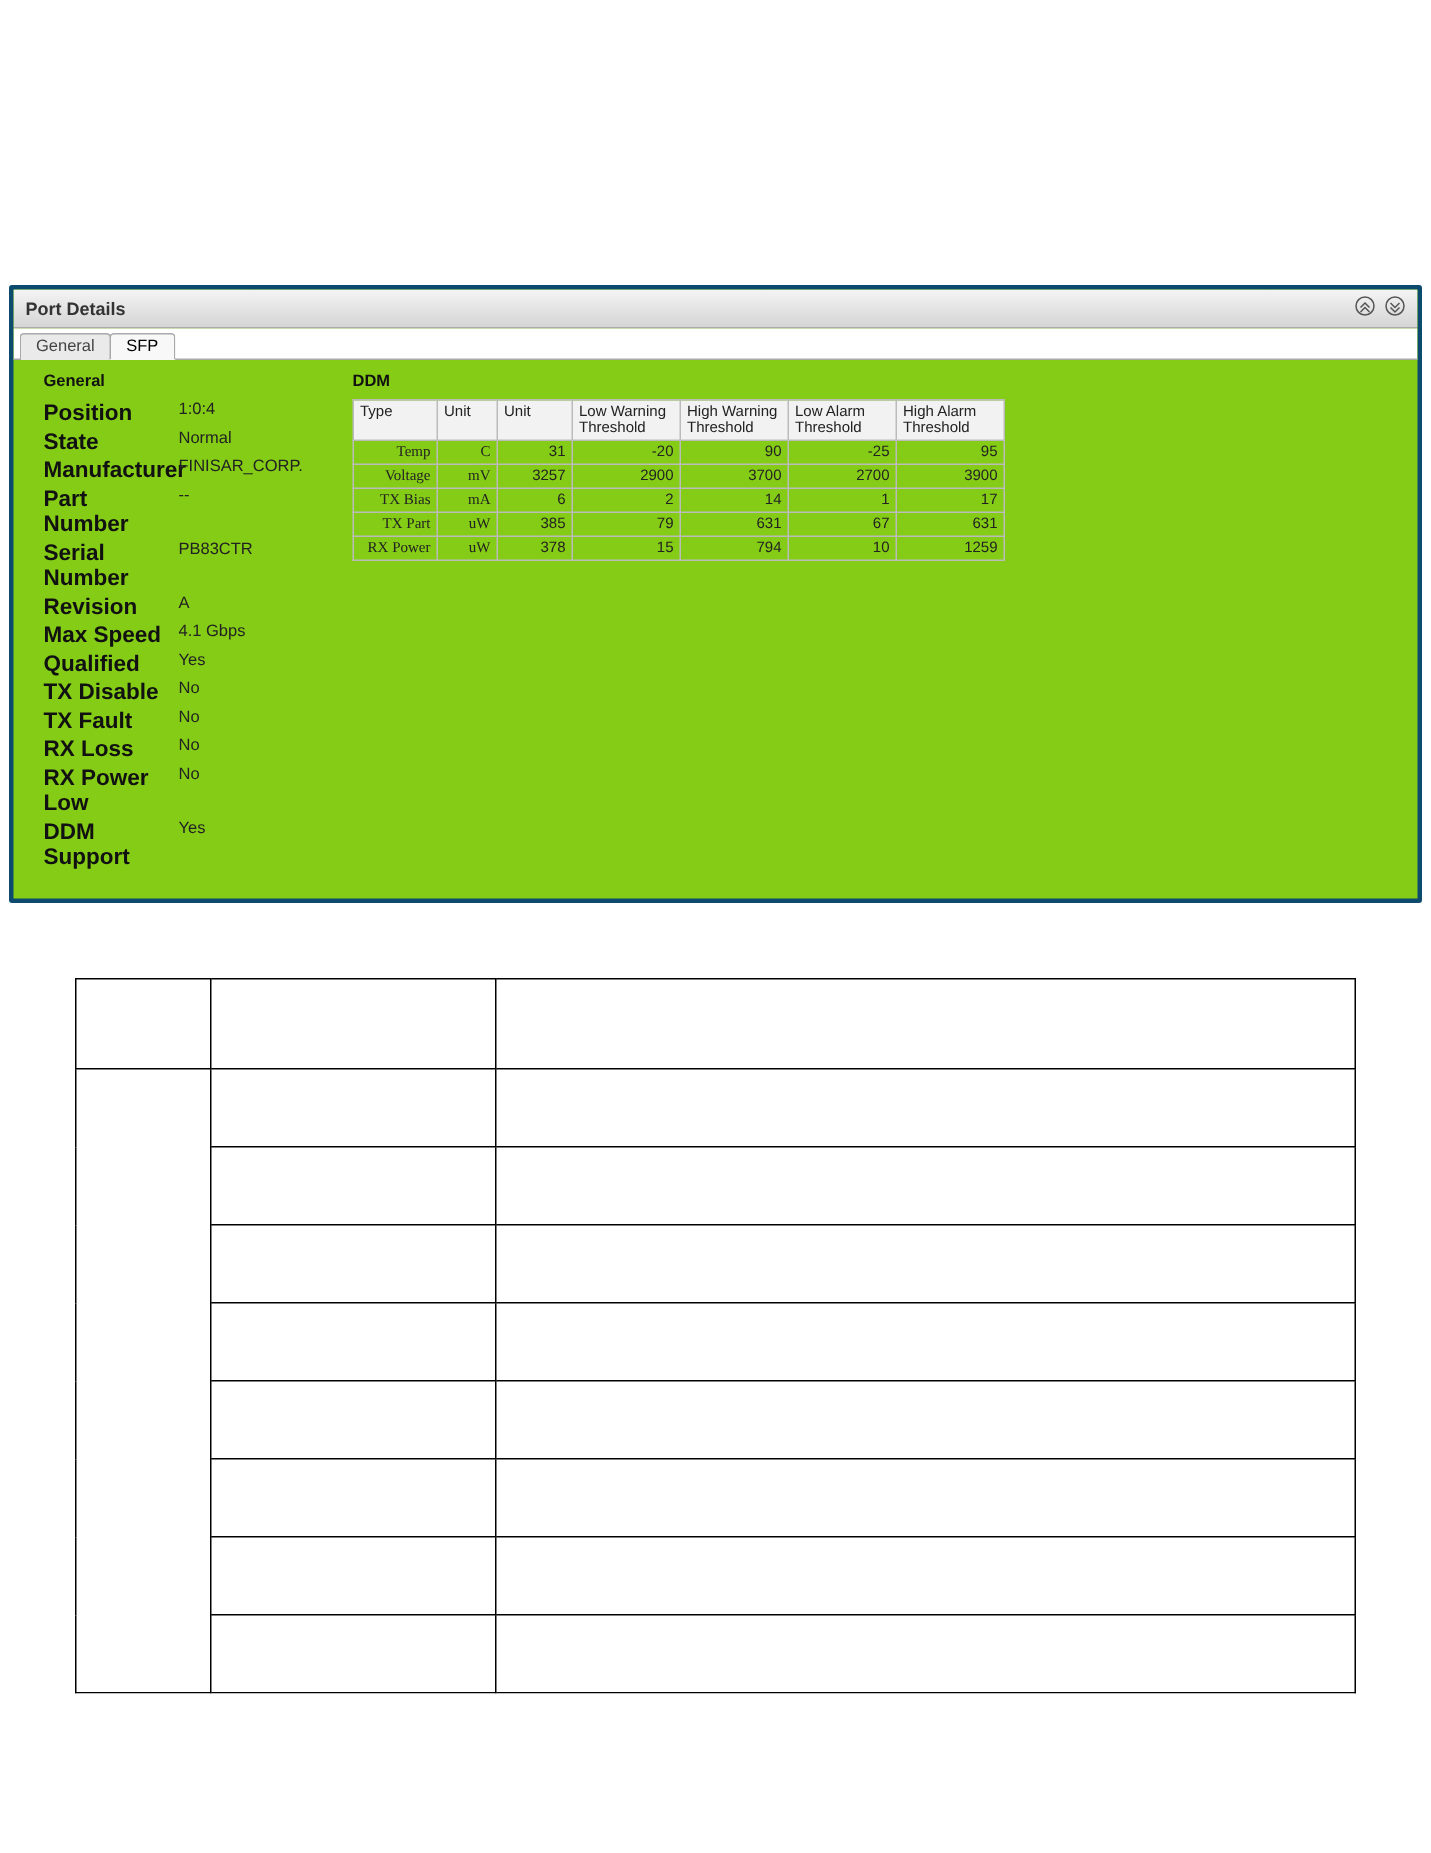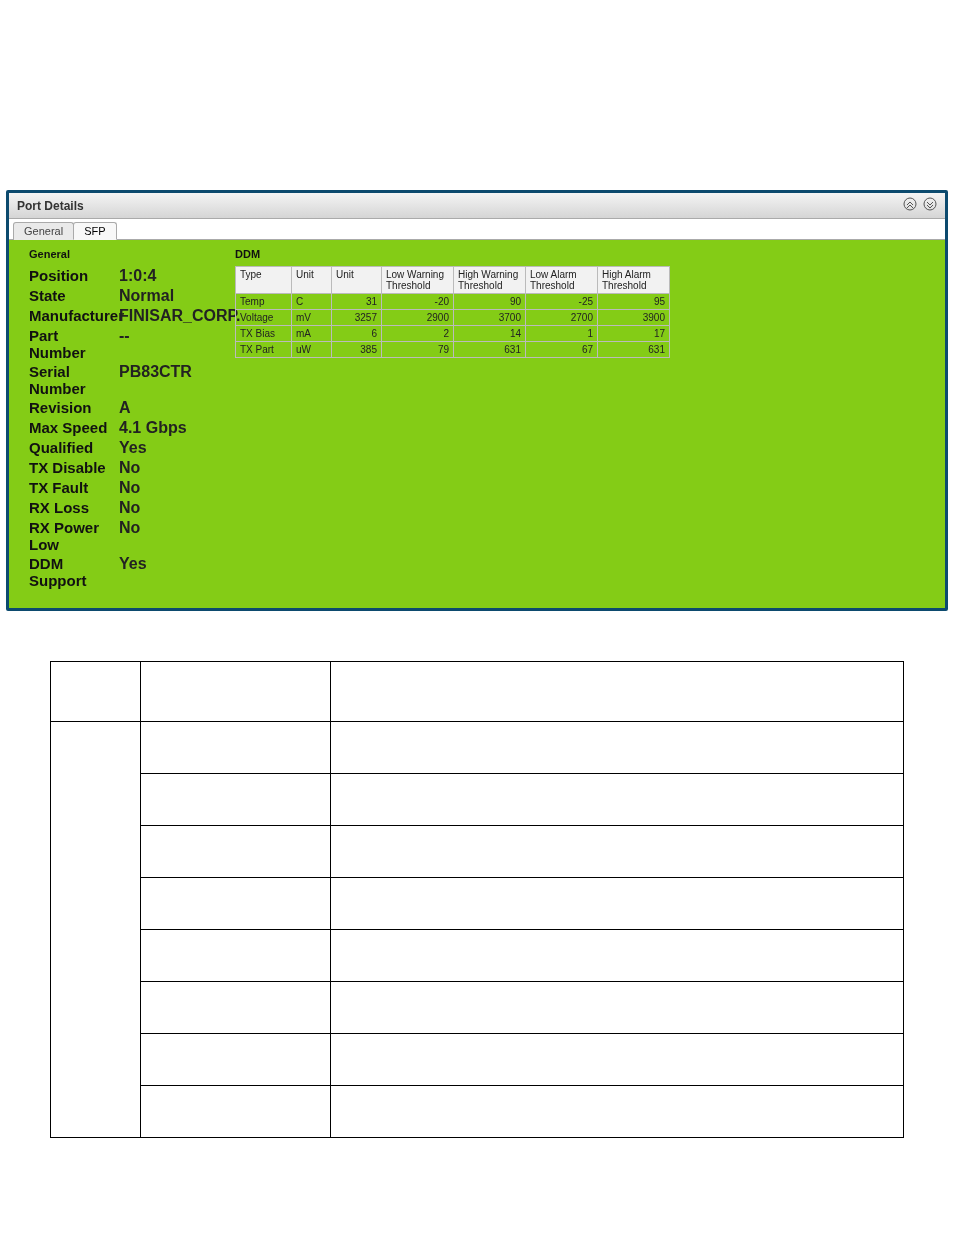--- a/index.html
+++ b/index.html
@@ -63,38 +63,38 @@
   }
   .general-col { width: 195px; flex: 0 0 auto; }
   .section-h {
     font-weight: bold;
     font-size: 11px;
     margin-bottom: 6px;
     color: #111;
   }
   .kv-row { display: flex; padding: 1px 0; }
   .kv-label { width: 90px; font-weight: bold; font-size: 15px; color: #111; }
-  .kv-value { font-size: 16px; color: #222; font-weight: bold; }
+  .kv-value { font-size: 11px; color: #222; }
   .ddm-col { flex: 1 1 auto; }
   .ddm-table { border-collapse: collapse; width: 352px; table-layout: fixed; }
   .ddm-table th, .ddm-table td {
     border: 1px solid #bbb;
     font-size: 10px;
     padding: 2px 4px;
     color: #222;
   }
   .ddm-table th {
     background: #f2f2f2;
     font-weight: normal;
     text-align: left;
     vertical-align: top;
     height: 26px;
   }
   .ddm-table td.num { text-align: right; }
-  .ddm-table td.txt { text-align: left; }
+  .ddm-table td.txt { text-align: right; font-family: Liberation Serif, serif; }
   .mid-space { height: 50px; }
   .doc-table-wrap { padding: 0 50px; }
   .doc-table {
     border-collapse: collapse;
     width: 100%;
     table-layout: fixed;
   }
   .doc-table td, .doc-table th {
     border: 1px solid #000;
     height: 52px;
@@ -247,20 +247,29 @@
             </tr>
             <tr>
               <td class="txt">TX Part</td>
               <td class="txt">uW</td>
               <td class="num">385</td>
               <td class="num">79</td>
               <td class="num">631</td>
               <td class="num">67</td>
               <td class="num">631</td>
             </tr>
+            <tr>
+              <td class="txt">RX Power</td>
+              <td class="txt">uW</td>
+              <td class="num">378</td>
+              <td class="num">15</td>
+              <td class="num">794</td>
+              <td class="num">10</td>
+              <td class="num">1259</td>
+            </tr>
           </tbody>
         </table>
       </div>
 
     </div>
   </div>
 </div>
 
 <div class="mid-space"></div>
 

